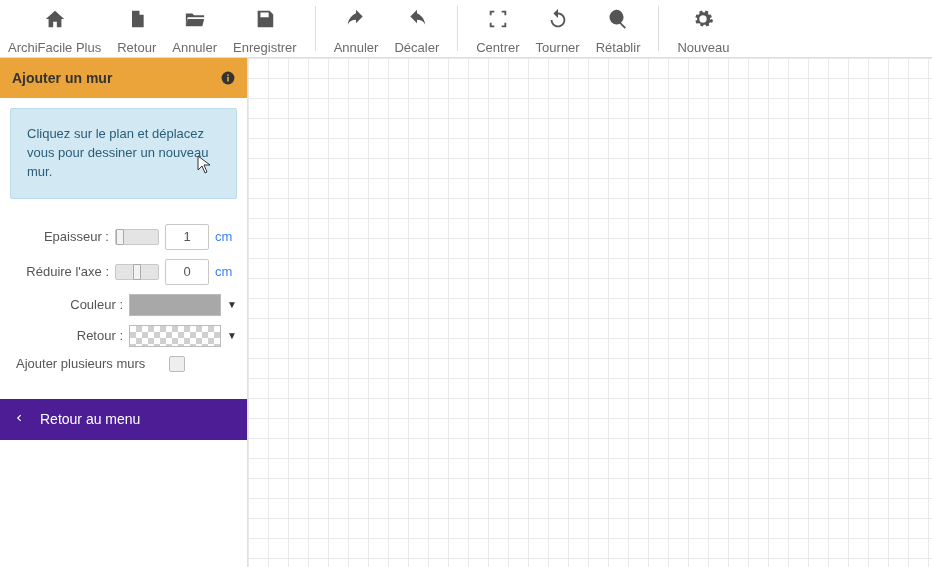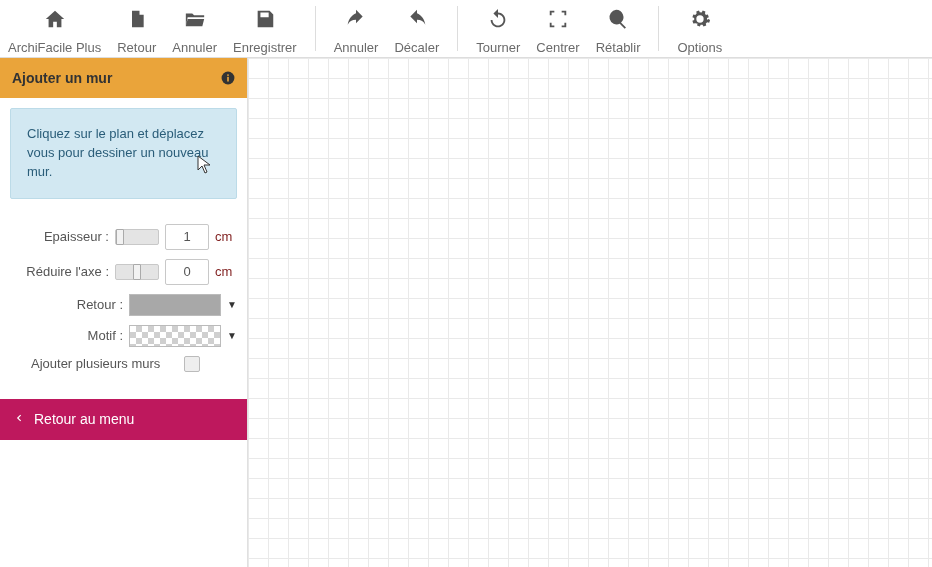--- a/index.html
+++ b/index.html
@@ -10,43 +10,43 @@
   .tb-btn { display: flex; flex-direction: column; align-items: center; justify-content: flex-start; padding: 2px 8px 0 8px; cursor: pointer; color: #555; }
   .tb-btn .icon { height: 26px; display: flex; align-items: center; justify-content: center; }
   .tb-btn svg { fill: #555; }
   .tb-btn .label { font-size: 13px; margin-top: 8px; color: #6a6a6a; white-space: nowrap; }
   .main { display: flex; height: calc(567px - 58px); }
   .sidebar { width: 248px; background: #fff; border-right: 1px solid #e0e0e0; display: flex; flex-direction: column; }
   .panel-header { background: #eaa43a; color: #333; font-weight: bold; padding: 12px 12px; display: flex; align-items: center; justify-content: space-between; font-size: 14px; }
   .panel-header .info-icon { width: 14px; height: 14px; }
   .panel-body { padding: 10px; }
   .alert { background: #d2e8f2; border: 1px solid #bcdbe8; color: #2a5d79; padding: 16px; font-size: 13px; line-height: 1.45; border-radius: 2px; }
-  .form { padding: 6px 10px 4px 10px; margin-left: 15px; }
+  .form { padding: 6px 10px 4px 10px; }
   .row { display: flex; align-items: center; justify-content: flex-end; margin: 9px 0; gap: 6px; }
   .row .lbl { flex: 1; text-align: right; color: #555; font-size: 13px; }
   .slider { width: 44px; height: 16px; position: relative; background: #e4e4e4; border: 1px solid #c8c8c8; border-radius: 2px; }
   .slider .handle { position: absolute; top: -1px; width: 8px; height: 16px; background: #f2f2f2; border: 1px solid #aaa; border-radius: 1px; }
   .numbox { width: 44px; height: 26px; border: 1px solid #c8c8c8; border-radius: 2px; text-align: center; font-size: 13px; color: #555; background: #fff; }
-  .unit { width: 22px; color: #7f1d1d; font-size: 13px; }
+  .unit { width: 22px; color: #3b82f6; font-size: 13px; }
   .swatch { width: 92px; height: 22px; border: 1px solid #bbb; background: #a8a8a8; }
   .chk-pattern { width: 92px; height: 22px; border: 1px solid #bbb;
     background-image:
       linear-gradient(45deg, #cfcfcf 25%, transparent 25%),
       linear-gradient(-45deg, #cfcfcf 25%, transparent 25%),
       linear-gradient(45deg, transparent 75%, #cfcfcf 75%),
       linear-gradient(-45deg, transparent 75%, #cfcfcf 75%);
     background-size: 12px 12px;
     background-position: 0 0, 0 6px, 6px -6px, -6px 0;
     background-color: #fff;
   }
   .caret { width: 10px; color: #333; font-size: 10px; text-align: center; }
   .checkbox { width: 16px; height: 16px; border: 1px solid #bbb; background: #eee; border-radius: 2px; }
   .row-left { justify-content: flex-start; padding-left: 6px; gap: 24px; }
   .row-left .lbl2 { color: #555; flex: none; }
-  .return-btn { background: #be185d; color: #fff; padding: 12px 14px; font-size: 14px; display: flex; align-items: center; gap: 10px; cursor: pointer; margin-top: 4px; }
+  .return-btn { background: #4c1d95; color: #fff; padding: 12px 14px; font-size: 14px; display: flex; align-items: center; gap: 16px; cursor: pointer; margin-top: 4px; }
   .return-btn svg { fill: #fff; }
   .canvas { flex: 1; position: relative; background: #fff; }
   .grid {
     position: absolute; inset: 0;
     background-image:
       linear-gradient(#e9e9e9 1px, transparent 1px),
       linear-gradient(90deg, #e9e9e9 1px, transparent 1px),
       linear-gradient(#d6d6d6 1px, transparent 1px),
       linear-gradient(90deg, #d6d6d6 1px, transparent 1px);
     background-size: 20px 20px, 20px 20px, 100px 100px, 100px 100px;
@@ -109,51 +109,51 @@
           </svg>
       </span>
       <span class="label">Décaler</span>
     </div>
   </div>
   <div class="tb-sep"></div>
   <div class="tb-group">
     <div class="tb-btn">
       <span class="icon">
         <svg width="22" height="22" viewBox="0 0 24 24">
+            <path d="M3 3h5v2H5v3H3V3zm13 0h5v5h-2V5h-3V3zM3 16h2v3h3v2H3v-5zm16 0h2v5h-5v-2h3v-3z"></path>
+          </svg>
+      </span>
+      <span class="label">Centrer</span>
+    </div>
+    <div class="tb-btn">
+      <span class="icon">
+        <svg width="22" height="22" viewBox="0 0 24 24">
             <path d="M12 4V1L7 6l5 5V7c3.3 0 6 2.7 6 6s-2.7 6-6 6-6-2.7-6-6H4c0 4.4 3.6 8 8 8s8-3.6 8-8-3.6-8-8-8z"></path>
           </svg>
       </span>
       <span class="label">Tourner</span>
     </div>
     <div class="tb-btn">
       <span class="icon">
         <svg width="22" height="22" viewBox="0 0 24 24">
-            <path d="M3 3h5v2H5v3H3V3zm13 0h5v5h-2V5h-3V3zM3 16h2v3h3v2H3v-5zm16 0h2v5h-5v-2h3v-3z"></path>
-          </svg>
-      </span>
-      <span class="label">Centrer</span>
-    </div>
-    <div class="tb-btn">
-      <span class="icon">
-        <svg width="22" height="22" viewBox="0 0 24 24">
             <path d="M10 2a8 8 0 015.3 13.9l5.4 5.4-1.4 1.4-5.4-5.4A8 8 0 1110 2zM7 9h6v2H7V9z"></path>
           </svg>
       </span>
       <span class="label">Rétablir</span>
     </div>
   </div>
   <div class="tb-sep"></div>
   <div class="tb-group">
     <div class="tb-btn">
       <span class="icon">
         <svg width="22" height="22" viewBox="0 0 24 24">
             <path d="M12 8a4 4 0 100 8 4 4 0 000-8zm9 4l2 1-1 3-2.3-.5a7 7 0 01-1.4 1.4l.5 2.3-3 1-1-2a7 7 0 01-2 0l-1 2-3-1 .5-2.3A7 7 0 017 16.5L4.7 17l-1-3 2-1a7 7 0 010-2l-2-1 1-3L7 7.5A7 7 0 018.4 6.1L7.9 3.8l3-1 1 2a7 7 0 012 0l1-2 3 1-.5 2.3A7 7 0 0118.3 7.5l2.3-.5 1 3-2 1a7 7 0 010 2z"></path>
           </svg>
       </span>
-      <span class="label">Options</span>
+      <span class="label">Nouveau</span>
     </div>
   </div>
 </div>
 
 <div class="main">
   <div class="sidebar">
     <div class="panel-header">
       <span>Ajouter un mur</span>
       <span class="info-icon">
         <svg width="14" height="14" viewBox="0 0 24 24" fill="#333">
@@ -178,26 +178,26 @@
       </div>
       <div class="row">
         <span class="lbl">Réduire l'axe :</span>
         <div class="slider">
             <div class="handle" style="left:17px"></div>
           </div>
         <input class="numbox" value="0" style="">
         <span class="unit">cm</span>
       </div>
       <div class="row">
-        <span class="lbl">Retour :</span>
+        <span class="lbl">Couleur :</span>
         <div class="swatch"></div>
         <span class="caret">▼</span>
       </div>
       <div class="row">
-        <span class="lbl">Motif :</span>
+        <span class="lbl">Retour :</span>
         <div class="chk-pattern"></div>
         <span class="caret">▼</span>
       </div>
       <div class="row row-left">
         <span class="lbl2">Ajouter plusieurs murs</span>
         <div class="checkbox"></div>
       </div>
     </div>
 
     <div style="height:10px"></div>

